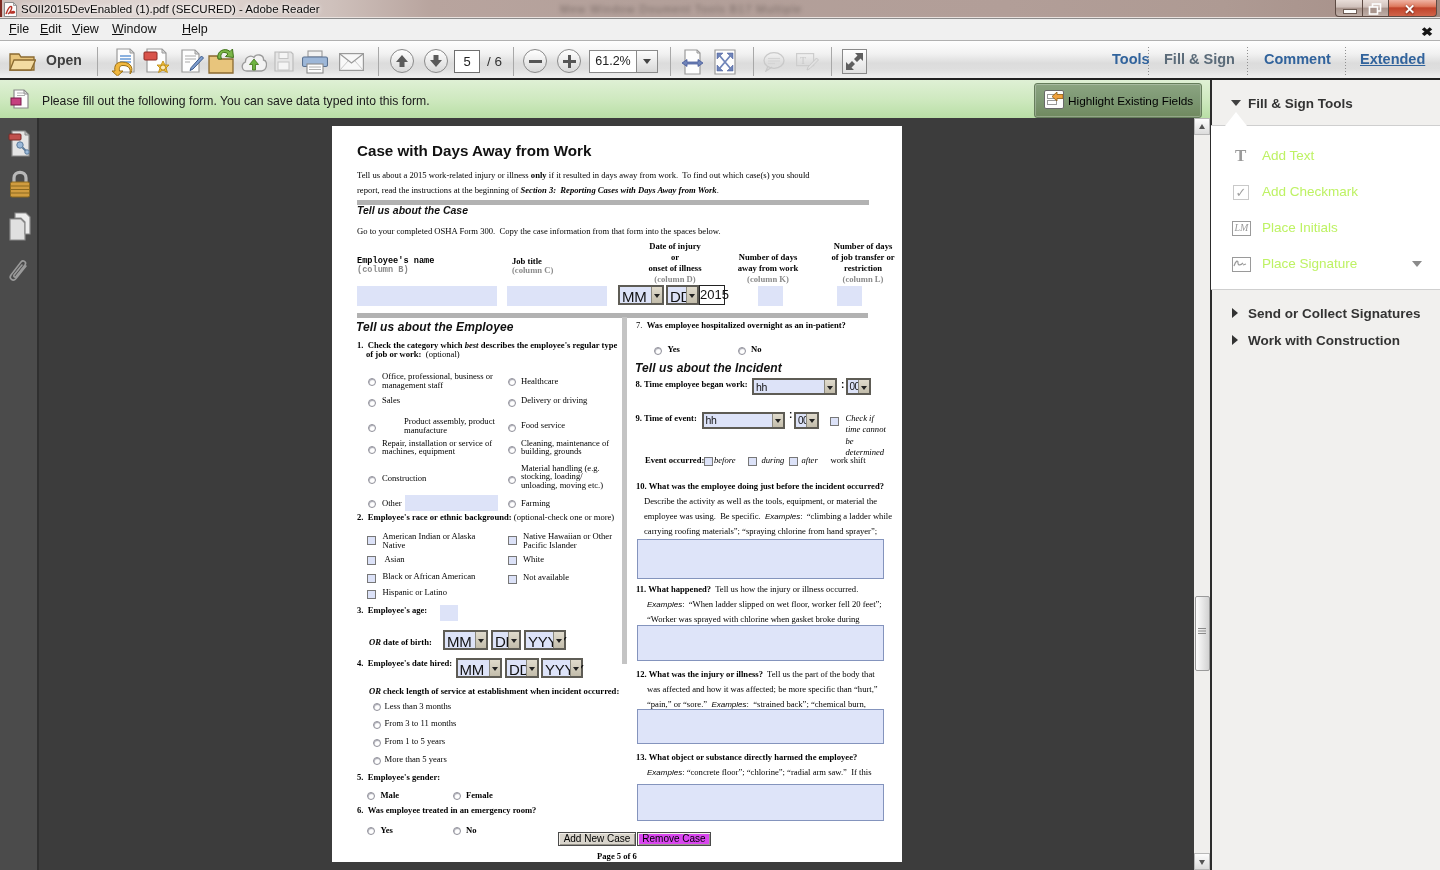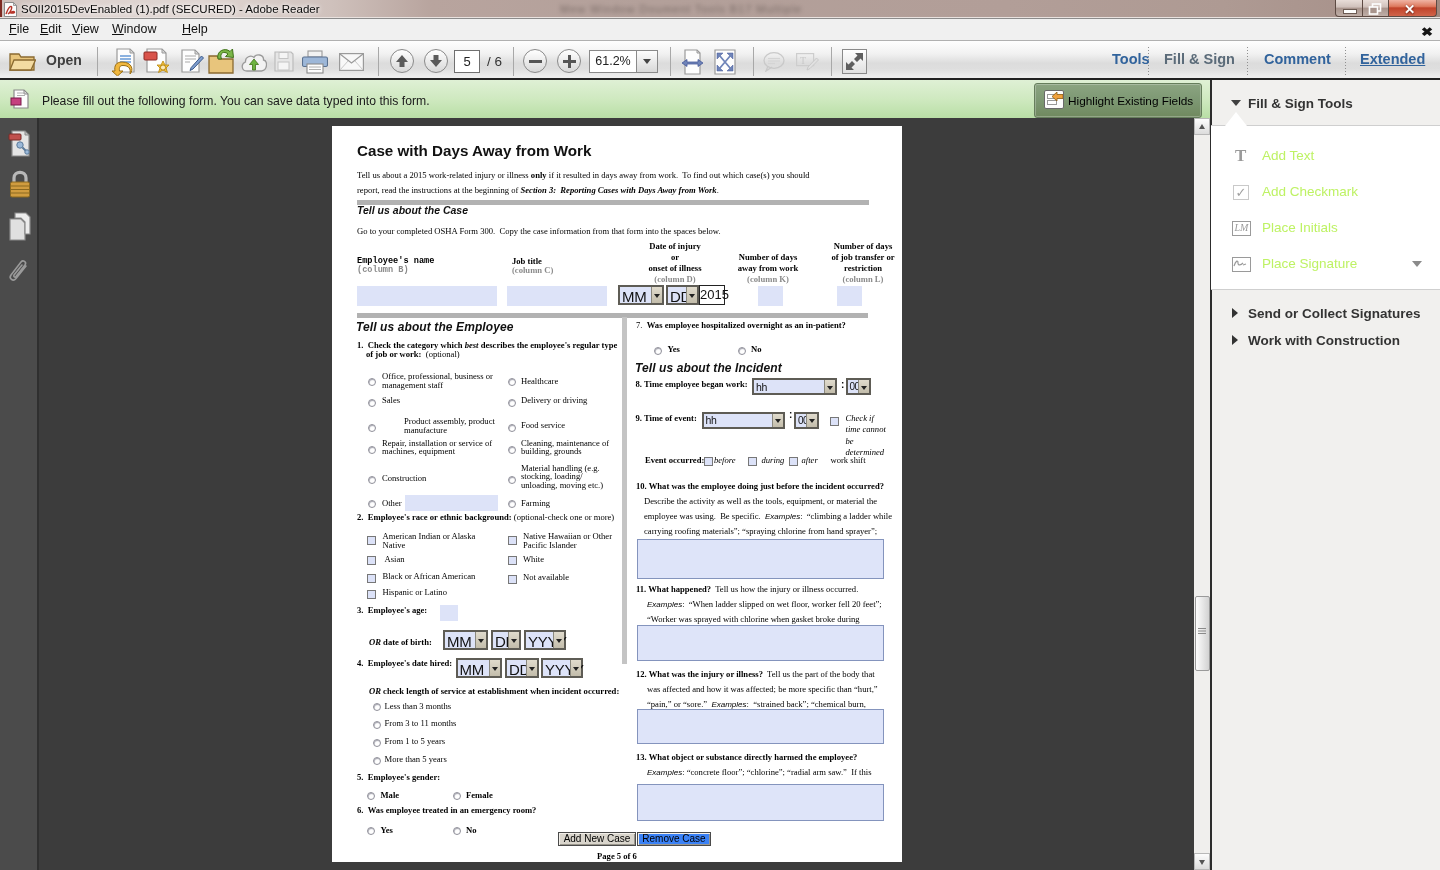--- a/index.html
+++ b/index.html
@@ -447,21 +447,21 @@
 <div class="a fs" style="left:636px;top:478.5px;width:252px;text-indent:-8px;padding-left:8px;"><span class="fb">10. What was the employee doing just before the incident occurred?</span><br>Describe the activity as well as the tools, equipment, or material the<br>employee was using.&nbsp; Be specific.&nbsp; <span class="fi" style="font-family:'Liberation Sans';font-size:8px;">Examples</span>:&nbsp; “climbing a ladder while<br>carrying roofing materials”; “spraying chlorine from hand sprayer”;<br>“daily computer key-entry.”</div>
 <div class="a tarea" style="left:637px;top:539px;width:247px;height:40px;"></div>
 <div class="a fs" style="left:636px;top:582px;width:250px;text-indent:-11px;padding-left:11px;"><span class="fb">11. What happened?</span>&nbsp; Tell us how the injury or illness occurred.<br><span class="fi" style="font-family:'Liberation Sans';font-size:8px;">Examples</span>:&nbsp; “When ladder slipped on wet floor, worker fell 20 feet”;<br>“Worker was sprayed with chlorine when gasket broke during<br>replacement”; “Worker developed soreness in wrist over time.”</div>
 <div class="a tarea" style="left:637px;top:624.5px;width:247px;height:36.5px;"></div>
 <div class="a fs" style="left:636px;top:667px;width:250px;text-indent:-11px;padding-left:11px;"><span class="fb">12. What was the injury or illness?</span>&nbsp; Tell us the part of the body that<br>was affected and how it was affected; be more specific than “hurt,”<br>“pain,” or “sore.”&nbsp; <span class="fi" style="font-family:'Liberation Sans';font-size:8px;">Examples</span>:&nbsp; “strained back”; “chemical burn,<br>hand”; “carpal tunnel syndrome.”</div>
 <div class="a tarea" style="left:637px;top:708.5px;width:247px;height:35px;"></div>
 <div class="a fs" style="left:636px;top:750px;width:250px;text-indent:-11px;padding-left:11px;"><span class="fb">13. What object or substance directly harmed the employee?</span><br><span class="fi" style="font-family:'Liberation Sans';font-size:8px;">Examples</span>: “concrete floor”; “chlorine”; “radial arm saw.”&nbsp; If this<br>question does not apply to the incident, leave it blank.</div>
 <div class="a tarea" style="left:637px;top:784px;width:247px;height:37px;"></div>
 
 <div class="a" style="left:558px;top:832px;width:78px;height:14px;background:#d9d5cc;border:1px solid #4a4a4a;box-shadow:inset 1px 1px 0 #f2efe9,inset -1px -1px 0 #9a968c;box-sizing:border-box;font-size:10px;color:#000;text-align:center;line-height:11px;">Add New Case</div>
-<div class="a" style="left:637px;top:832px;width:74px;height:14px;background:#3b82f6;border:1px solid #4a4a4a;box-shadow:inset 1px 1px 0 #f2efe9,inset -1px -1px 0 #9a968c;box-sizing:border-box;font-size:10px;color:#000;text-align:center;line-height:11px;">Remove Case</div>
+<div class="a" style="left:637px;top:832px;width:74px;height:14px;background:#d946ef;border:1px solid #4a4a4a;box-shadow:inset 1px 1px 0 #f2efe9,inset -1px -1px 0 #9a968c;box-sizing:border-box;font-size:10px;color:#000;text-align:center;line-height:11px;">Remove Case</div>
 <div class="a fl fb" style="left:557px;top:851.5px;width:120px;text-align:center;">Page 5 of 6</div>
 
 <div class="a" style="left:1194px;top:118px;width:16px;height:17px;background:linear-gradient(#fdfdfd,#dcdcdc);border:1px solid #b8b8b8;box-sizing:border-box;"></div>
 <div class="a" style="left:1198.5px;top:124px;width:0;height:0;border-left:3.5px solid transparent;border-right:3.5px solid transparent;border-bottom:5px solid #555;"></div>
 <div class="a" style="left:1194px;top:853px;width:16px;height:17px;background:linear-gradient(#fdfdfd,#dcdcdc);border:1px solid #b8b8b8;box-sizing:border-box;"></div>
 <div class="a" style="left:1198.5px;top:860px;width:0;height:0;border-left:3.5px solid transparent;border-right:3.5px solid transparent;border-top:5px solid #555;"></div>
 <div class="a" style="left:1194.5px;top:596px;width:15px;height:75px;background:linear-gradient(90deg,#fdfdfd,#d2d2d2);border:1px solid #9a9a9a;border-radius:2px;box-sizing:border-box;"></div>
 <div class="a" style="left:1198px;top:628px;width:8px;height:1px;background:#8a8a8a;box-shadow:0 2.5px 0 #8a8a8a,0 5px 0 #8a8a8a;"></div>
 
 <svg class="a" style="left:10px;top:89px;" width="19" height="20" viewBox="0 0 19 20">

